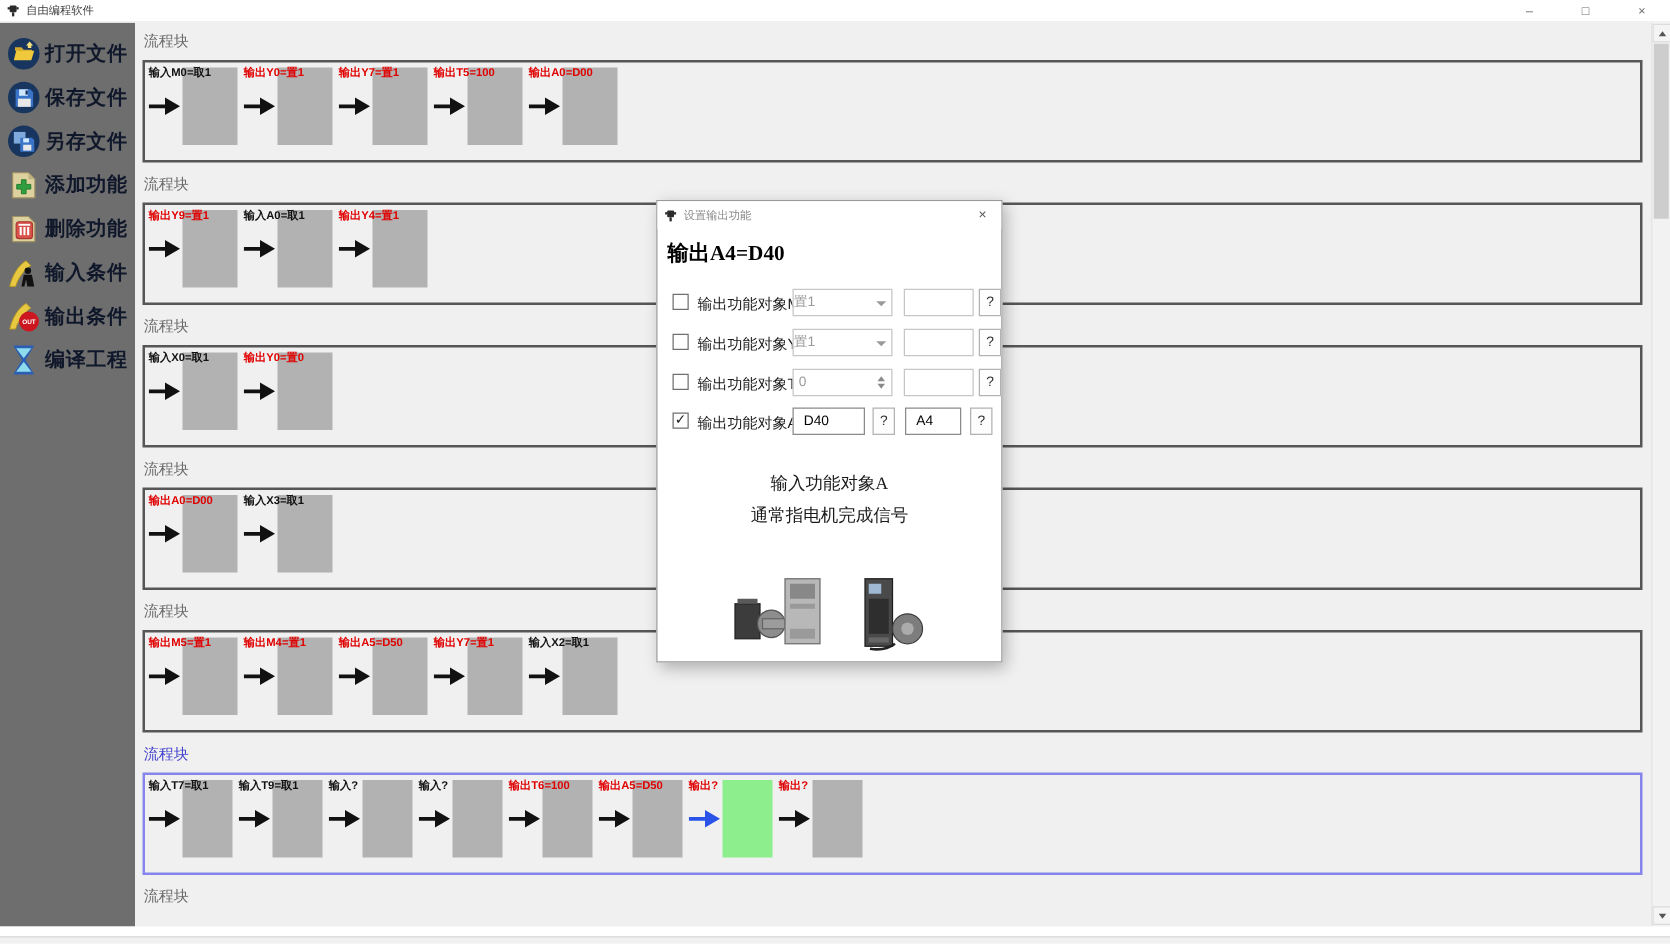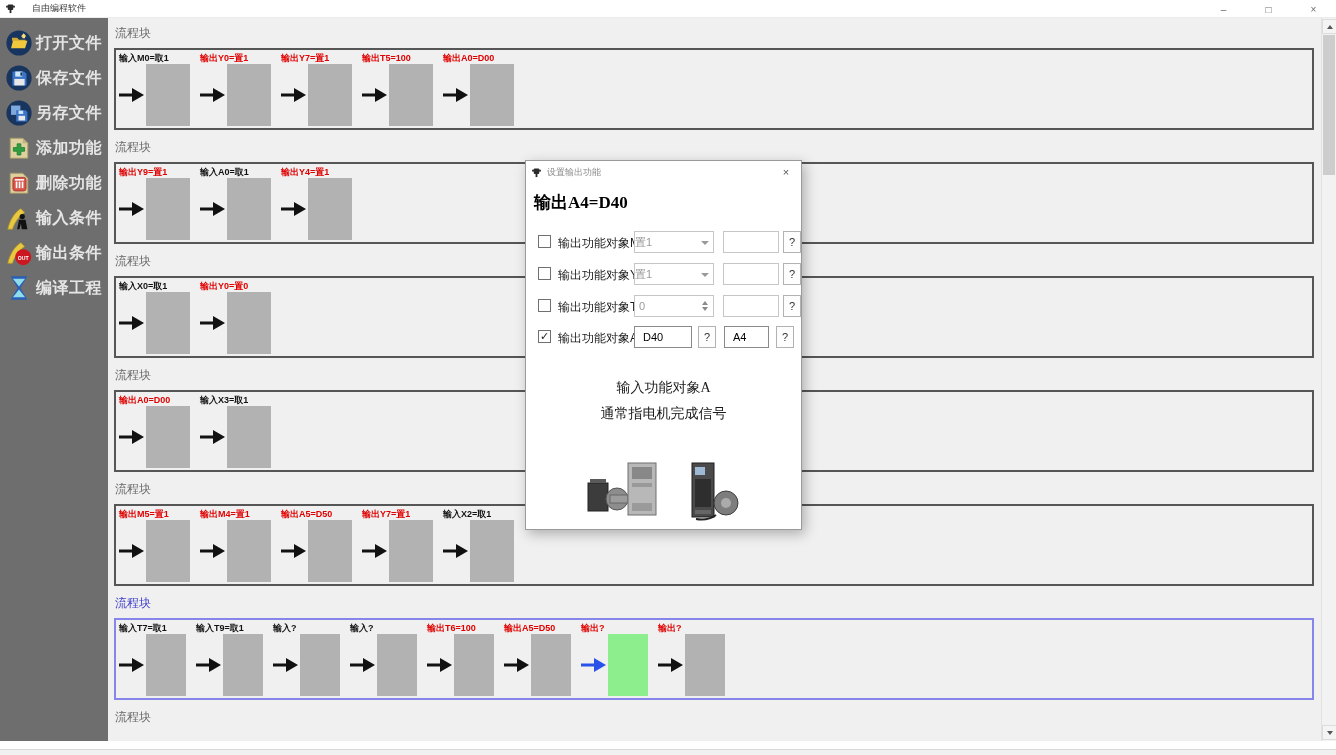--- a/index.html
+++ b/index.html
@@ -1,51 +1,51 @@
 <!DOCTYPE html>
 <html><head>
 <meta charset="utf-8">
 <style>
   *{margin:0;padding:0;box-sizing:border-box;}
   html,body{width:1336px;height:755px;overflow:hidden;background:#fff;
     font-family:"Liberation Sans",sans-serif;}
 
   
   .titlebar{position:absolute;top:0;left:0;width:1336px;height:18px;background:#fff;
-    border-bottom:1px solid #ececec;display:flex;align-items:center;z-index:5;gap:11px;}
+    border-bottom:1px solid #ececec;display:flex;align-items:center;z-index:5;}
   .ticon{margin-left:5px;width:11px;height:11px;display:inline-block;}
   .ticon svg{width:11px;height:11px;display:block;}
   .ttext{margin-left:5px;font-size:9px;color:#3c3c3c;}
   .wctrl{position:absolute;top:0;right:0;height:18px;display:flex;}
   .wbtn{width:45px;height:18px;display:flex;align-items:center;justify-content:center;
     font-size:10px;color:#6b6b6b;cursor:default;}
 
   
   .app{position:absolute;top:18px;left:0;width:1336px;height:723px;background:#f0f0f0;}
 
   
   .sidebar{position:absolute;left:0;top:0;width:108px;height:723px;background:#6e6e6e;
     padding-top:5px;overflow:hidden;}
   .sb-btn{display:flex;align-items:center;height:30px;margin:5px 0 5px 5px;cursor:pointer;}
   .sb-icon{width:28px;height:28px;flex:none;}
   .sb-icon svg{width:28px;height:28px;display:block;}
-  .sb-label{color:#e5e5e5;font-weight:bold;font-size:16px;margin-left:3px;white-space:nowrap;
+  .sb-label{color:#0f172a;font-weight:bold;font-size:16px;margin-left:3px;white-space:nowrap;
     font-family:"Liberation Serif",serif;letter-spacing:.5px;}
 
   
   .main{position:absolute;left:108px;top:0;right:15px;height:723px;background:#f0f0f0;
     overflow:hidden;padding:6px 7px 0 6px;}
   .flow-section{margin-bottom:8px;}
   .flow-heading{font-size:12px;line-height:19px;color:#6a6a6a;margin:0 0 5px 1px;
     font-family:Liberation Sans, sans-serif;}
   .flow-heading.hl{color:#4242cc;}
   .flow-panel{border:2px solid #565656;background:#f0f0f0;height:82px;display:flex;
     align-items:flex-start;padding:1px 0 0 2px;}
   .flow-panel.hl{border-color:#8585ec;}
-  .step{position:relative;padding-top:13px;display:flex;margin-right:9px;}
+  .step{position:relative;padding-top:3px;display:flex;margin-right:4px;}
   .step-label{position:absolute;top:1px;left:1px;font-size:9px;font-weight:bold;
     white-space:nowrap;color:#111;}
   .step-label.red{color:#e00000;}
   .step-row{display:flex;align-items:center;}
   .arrow{display:block;margin:0 1px;}
   .arrow svg{display:block;}
   .fbox{width:44px;height:62px;background:#b2b2b2;}
   .panel-compact .fbox{width:40px;}
   .fbox.green{background:#8cee8c;}
 

